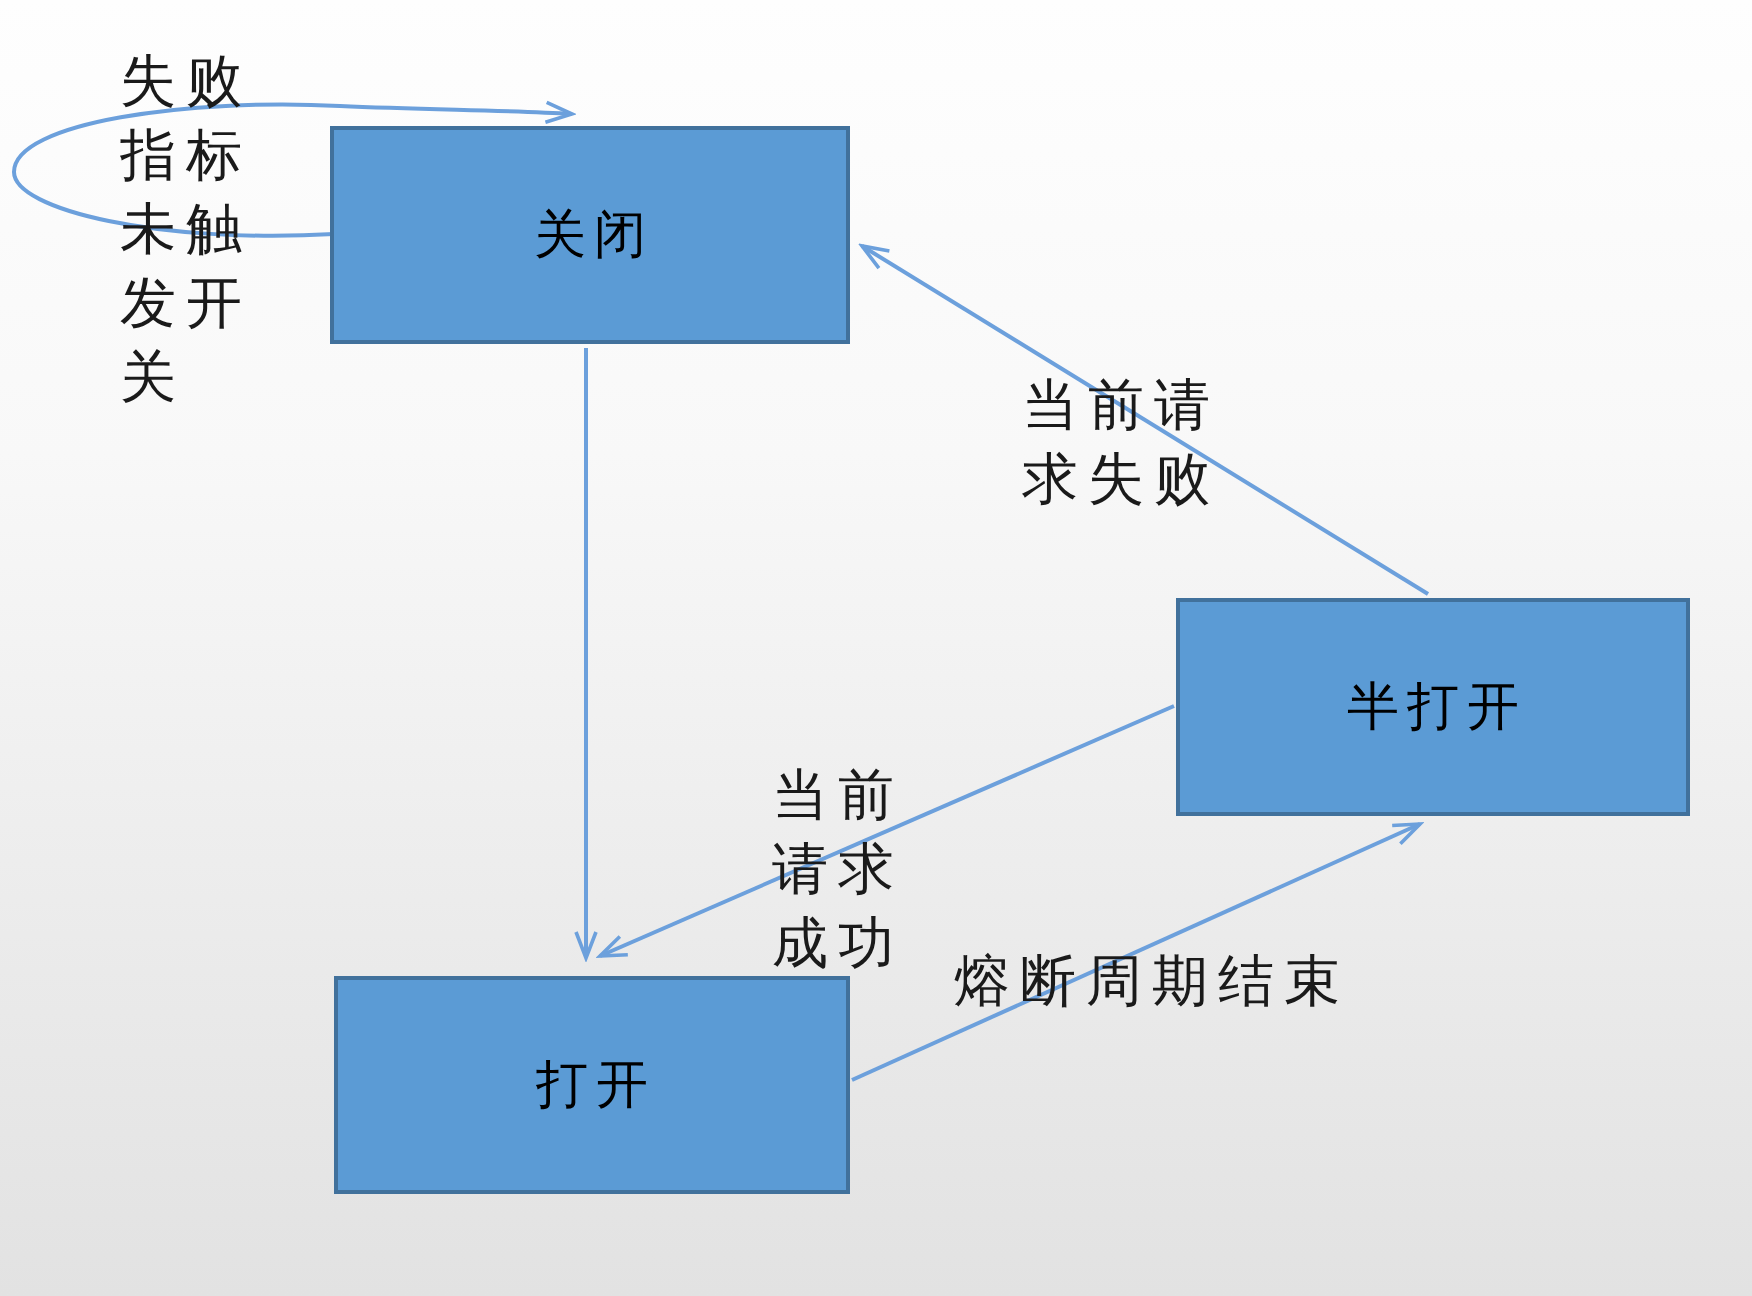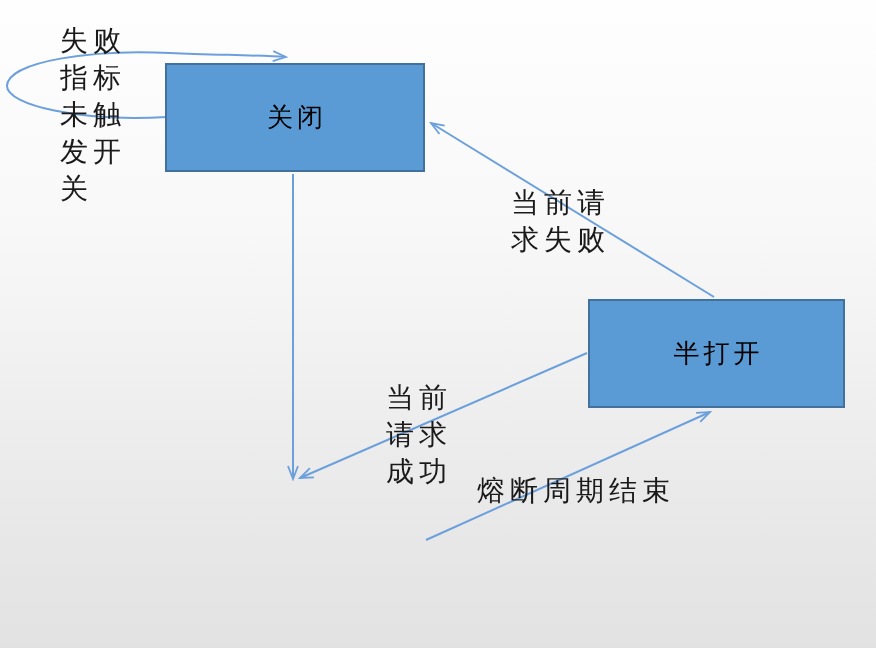--- a/index.html
+++ b/index.html
@@ -76,20 +76,23 @@
   </svg>
 
   <div class="state-box box-closed">
     <span>关闭</span>
   </div>
 
   <div class="state-box box-halfopen">
     <span>半打开</span>
   </div>
 
+  <div class="state-box box-open">
+    <span>打开</span>
+  </div>
 
   <div class="edge-label label-loop">失败指标未触发开关</div>
 
 
   <div class="edge-label label-success">当前请求失败</div>
 
   <div class="edge-label label-fail">当前请求成功</div>
 
   <div class="edge-label label-period">熔断周期结束</div>
 

